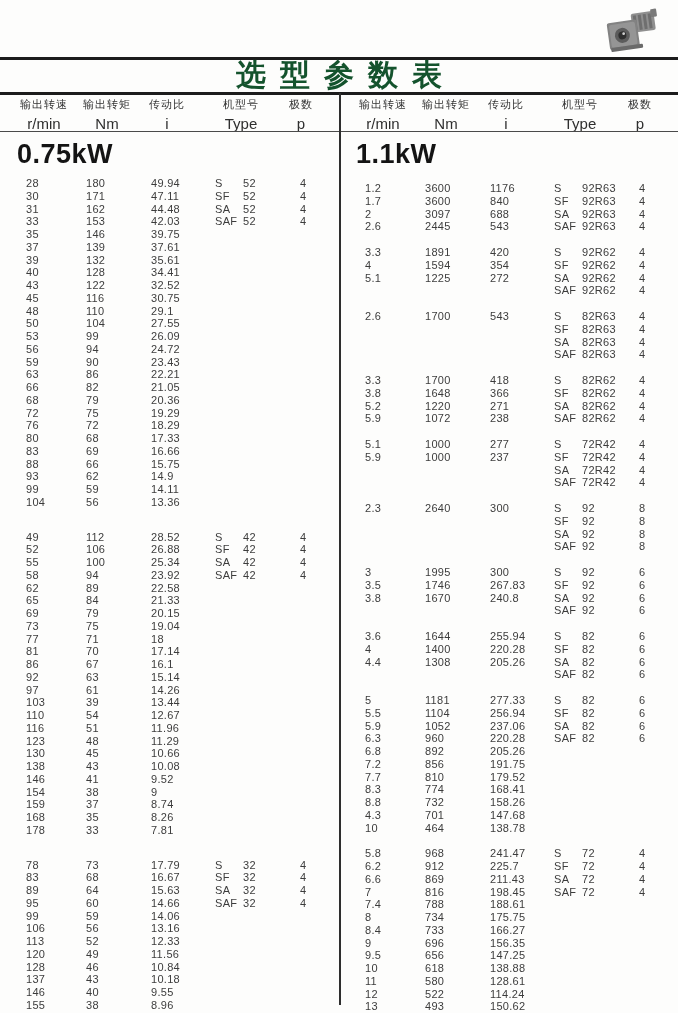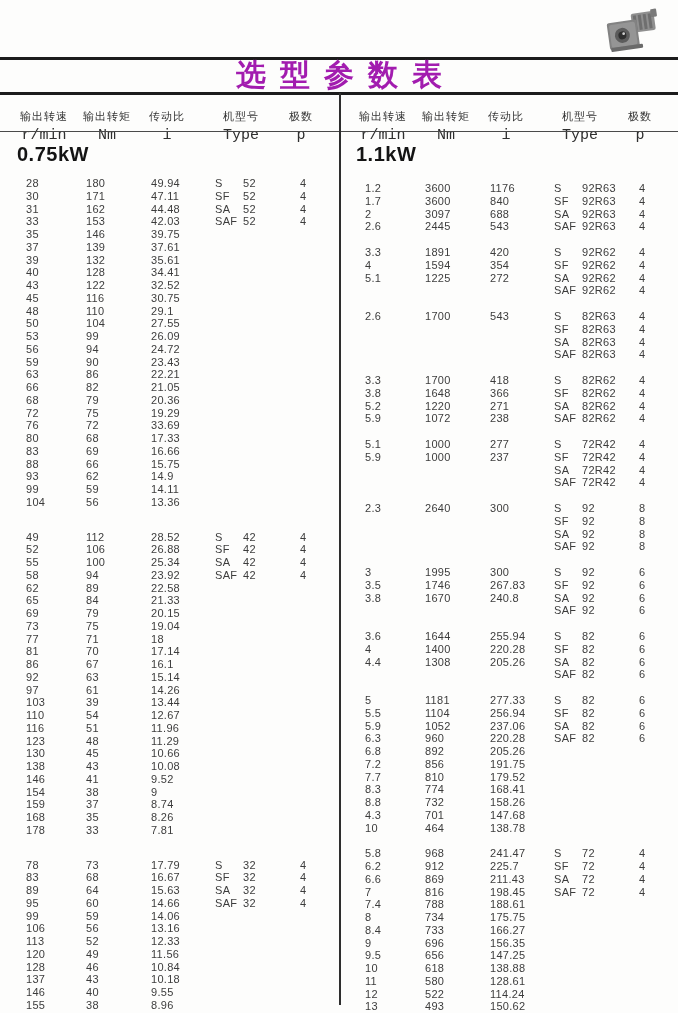--- a/index.html
+++ b/index.html
@@ -10,42 +10,42 @@
     background:#fdfdfc; overflow:hidden; color:#3d3d3d;
   }
   .motor-photo { position:absolute; top:8px; right:14px; width:64px; height:48px; }
   .rule { position:absolute; left:0; width:678px; background:#1c1c1c; }
   .rule-top    { top:57px;  height:3px; }
   .rule-title  { top:92px;  height:3px; }
   .rule-header { top:131px; height:1px; background:#4a4a4a; }
   .vdivider { position:absolute; left:339px; top:93px; width:2px; height:912px; background:#2e2e2e; }
   .title {
     position:absolute; top:59px; left:0; width:678px; height:32px;
-    text-align:center; font-size:30px; font-weight:bold; color:#a21caf;
+    text-align:center; font-size:30px; font-weight:bold; color:#14532d;
     letter-spacing:14px; text-indent:14px; line-height:32px;
     font-family:"Liberation Sans","DejaVu Sans",sans-serif;
   }
   .header-row { position:absolute; top:97px; left:0; width:678px; height:34px; }
-  .header-half { position:absolute; top:12px; width:339px; height:34px;font-family:Liberation Mono, monospace; }
+  .header-half { position:absolute; top:0; width:339px; height:34px; }
   .header-half.left  { left:0; }
   .header-half.right { left:339px; }
   .hcol { position:absolute; top:0; transform:translateX(-50%); text-align:center; }
   .h-speed  { left:44px; }
   .h-torque { left:107px; }
   .h-ratio  { left:167px; }
   .h-type   { left:241px; }
   .h-poles  { left:301px; }
   .hlabel { font-size:11px; color:#333; letter-spacing:1px; white-space:nowrap; }
   .hunit  { font-size:15px; color:#2f2f2f; margin-top:3px; }
   .tables { position:absolute; top:140px; left:0; width:678px; height:873px; }
   .half { position:absolute; top:0; width:339px; }
   .half.s0 { left:0; }
   .half.s1 { left:339px; }
   .power-heading {
-    font-size:20px; font-weight:bold; color:#141414;
+    font-size:27px; font-weight:bold; color:#141414;
     margin-left:17px; height:37px; line-height:28px;
     letter-spacing:0.5px;
   }
   .half.s1 .power-heading { height:42px; }
   .block { margin:0; }
   .half.s0 .block { margin-bottom:22px; }
   .half.s1 .block { margin-bottom:13px; }
   .block:last-child { margin-bottom:0; }
   .row { position:relative; height:12.75px; }
   .cell {
@@ -243,21 +243,21 @@
               <span class="cell c-ratio">20.36</span>
             </div>
             <div class="row">
               <span class="cell c-speed">72</span>
               <span class="cell c-torque">75</span>
               <span class="cell c-ratio">19.29</span>
             </div>
             <div class="row">
               <span class="cell c-speed">76</span>
               <span class="cell c-torque">72</span>
-              <span class="cell c-ratio">33.69</span>
+              <span class="cell c-ratio">18.29</span>
             </div>
             <div class="row">
               <span class="cell c-speed">80</span>
               <span class="cell c-torque">68</span>
               <span class="cell c-ratio">17.33</span>
             </div>
             <div class="row">
               <span class="cell c-speed">83</span>
               <span class="cell c-torque">69</span>
               <span class="cell c-ratio">16.66</span>

